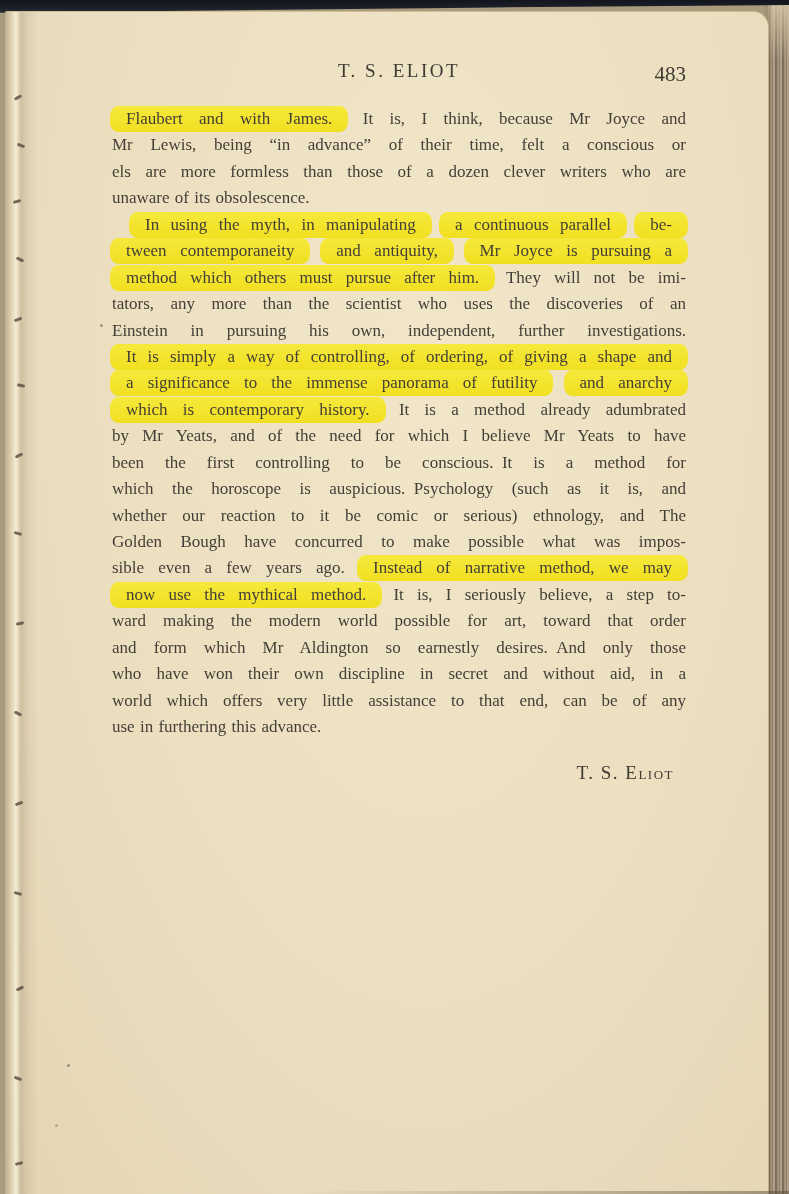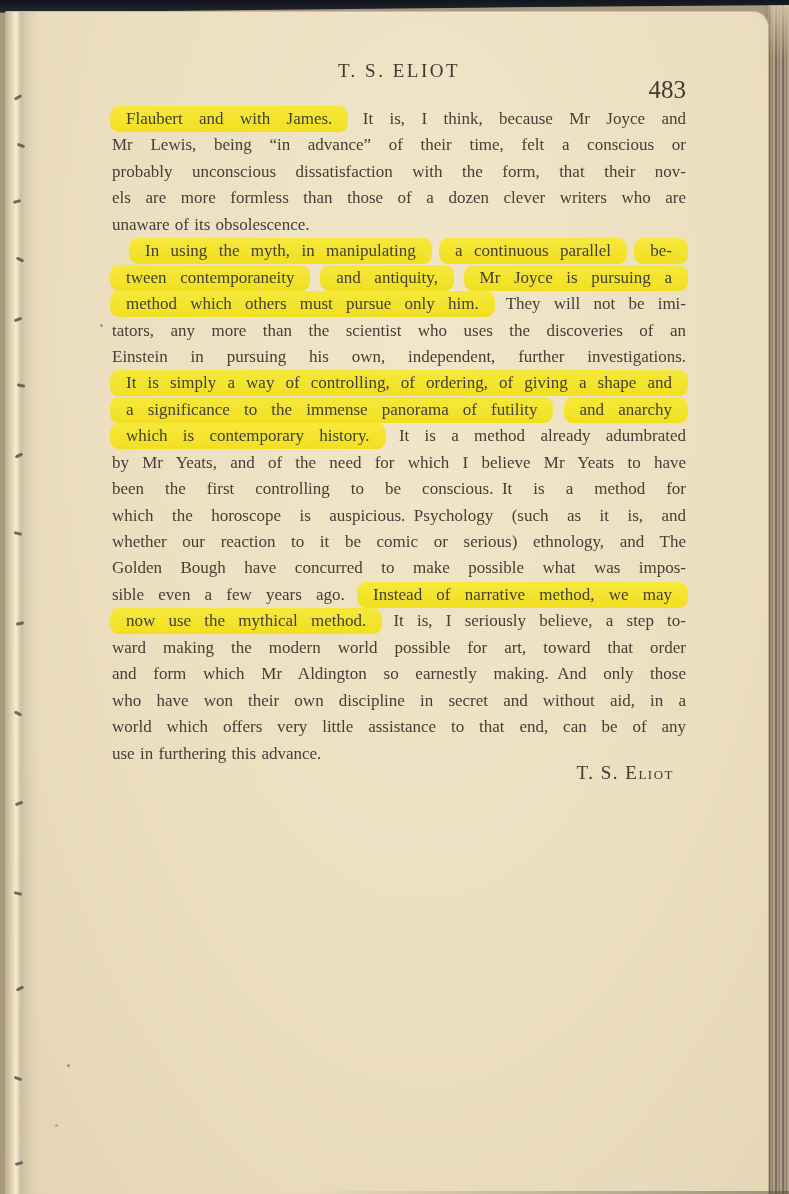--- a/index.html
+++ b/index.html
@@ -35,21 +35,21 @@
 
   .speck{position:absolute;width:3px;height:3px;border-radius:50%;background:#6b6150;opacity:.6;}
 
   .bottom-edge{position:absolute;bottom:0;left:38%;right:0;height:3px;
           background:linear-gradient(to right,rgba(86,76,56,0),rgba(86,76,56,.5));}
 
   
   .running-head{position:absolute;top:48px;left:107px;width:574px;height:32px;}
   .head-title{position:absolute;left:0;width:100%;text-align:center;
               font-size:19px;letter-spacing:2.5px;color:#3f3b33;}
-  .head-number{position:absolute;right:0;top:16px;font-size:25px;color:#3f3b33;}
+  .head-number{position:absolute;right:0;top:2px;font-size:21px;color:#3f3b33;}
 
   
   .text-block{position:absolute;top:94px;left:107px;width:574px;
               font-size:17px;color:#433f37;word-spacing:1px;}
   .line{height:26.45px;line-height:26.45px;text-align:justify;text-align-last:justify;white-space:nowrap;}
   .line.left{text-align:center;text-align-last:left;}
   .line.indent{text-indent:19px;}
 
   .hl{background:linear-gradient(#f6e93c,#f1df20);
       padding:3px 16px 4px;margin:0 -2px;border-radius:8px/10px;
@@ -91,40 +91,39 @@
     <div class="speck" style="left:50px;top:1112px;opacity:.4"></div>
 
     <div class="running-head">
       <div class="head-title">T. S. ELIOT</div>
       <div class="head-number">483</div>
     </div>
 
     <div class="text-block">
         <div class="line"><span class="hl">Flaubert and with James.</span> <span class="seg">It is, I think, because Mr Joyce and</span></div>
         <div class="line"><span class="seg">Mr Lewis, being “in advance” of their time, felt a conscious or</span></div>
-        <div class="line"><span class="seg">probably unconscious dissatisfaction with the form, that their nov-</span></div>
         <div class="line"><span class="seg">els are more formless than those of a dozen clever writers who are</span></div>
         <div class="line left"><span class="seg">unaware of its obsolescence.</span></div>
         <div class="line indent"><span class="hl">In using the myth, in manipulating</span> <span class="hl">a continuous parallel</span> <span class="hl">be-</span></div>
         <div class="line"><span class="hl">tween contemporaneity</span> <span class="hl">and antiquity,</span> <span class="hl">Mr Joyce is pursuing a</span></div>
-        <div class="line"><span class="hl">method which others must pursue only him.</span> <span class="seg">They will not be imi-</span></div>
+        <div class="line"><span class="hl">method which others must pursue after him.</span> <span class="seg">They will not be imi-</span></div>
         <div class="line"><span class="seg">tators, any more than the scientist who uses the discoveries of an</span></div>
         <div class="line"><span class="seg">Einstein in pursuing his own, independent, further investigations.</span></div>
         <div class="line"><span class="hl">It is simply a way of controlling, of ordering, of giving a shape and</span></div>
         <div class="line"><span class="hl">a significance to the immense panorama of futility</span> <span class="hl">and anarchy</span></div>
         <div class="line"><span class="hl">which is contemporary history.</span> <span class="seg">It is a method already adumbrated</span></div>
         <div class="line"><span class="seg">by Mr Yeats, and of the need for which I believe Mr Yeats to have</span></div>
         <div class="line"><span class="seg">been the first controlling to be conscious. It is a method for</span></div>
         <div class="line"><span class="seg">which the horoscope is auspicious. Psychology (such as it is, and</span></div>
         <div class="line"><span class="seg">whether our reaction to it be comic or serious) ethnology, and The</span></div>
         <div class="line"><span class="seg">Golden Bough have concurred to make possible what was impos-</span></div>
         <div class="line"><span class="seg">sible even a few years ago.</span> <span class="hl">Instead of narrative method, we may</span></div>
         <div class="line"><span class="hl">now use the mythical method.</span> <span class="seg">It is, I seriously believe, a step to-</span></div>
         <div class="line"><span class="seg">ward making the modern world possible for art, toward that order</span></div>
-        <div class="line"><span class="seg">and form which Mr Aldington so earnestly making. And only those</span></div>
+        <div class="line"><span class="seg">and form which Mr Aldington so earnestly desires. And only those</span></div>
         <div class="line"><span class="seg">who have won their own discipline in secret and without aid, in a</span></div>
         <div class="line"><span class="seg">world which offers very little assistance to that end, can be of any</span></div>
         <div class="line left"><span class="seg">use in furthering this advance.</span></div>
       </div>
 
     <div class="signature">T. S. Eliot</div>
   </div>
 
   <div class="bottom-edge"></div>
 </div>

